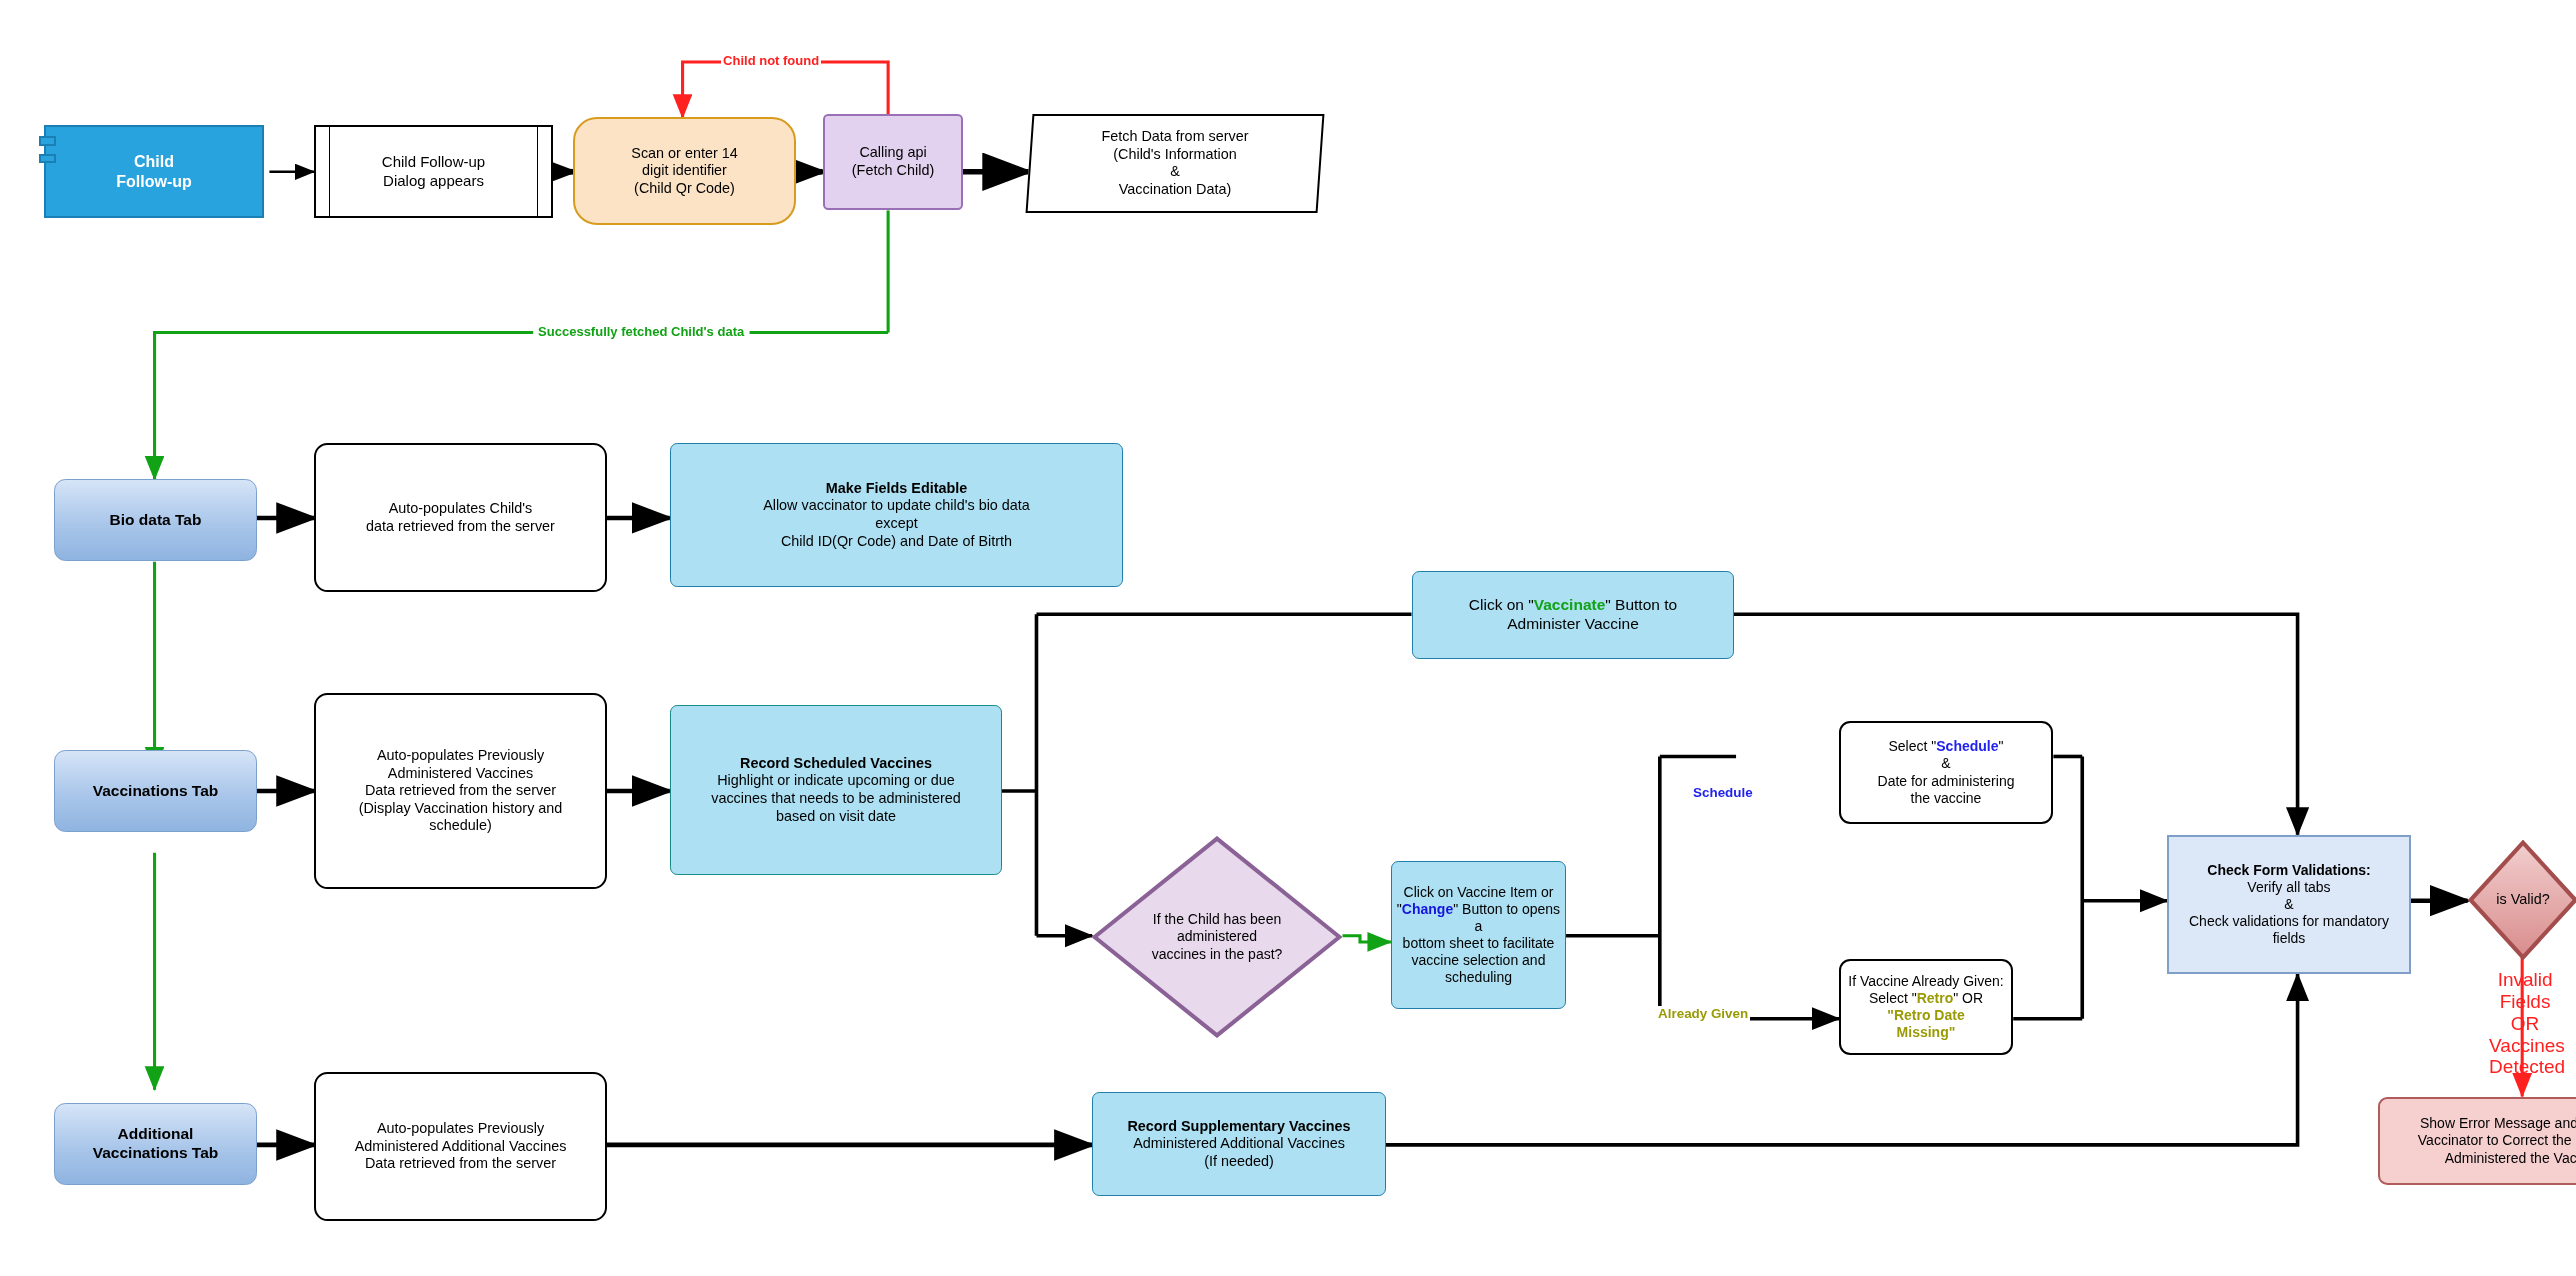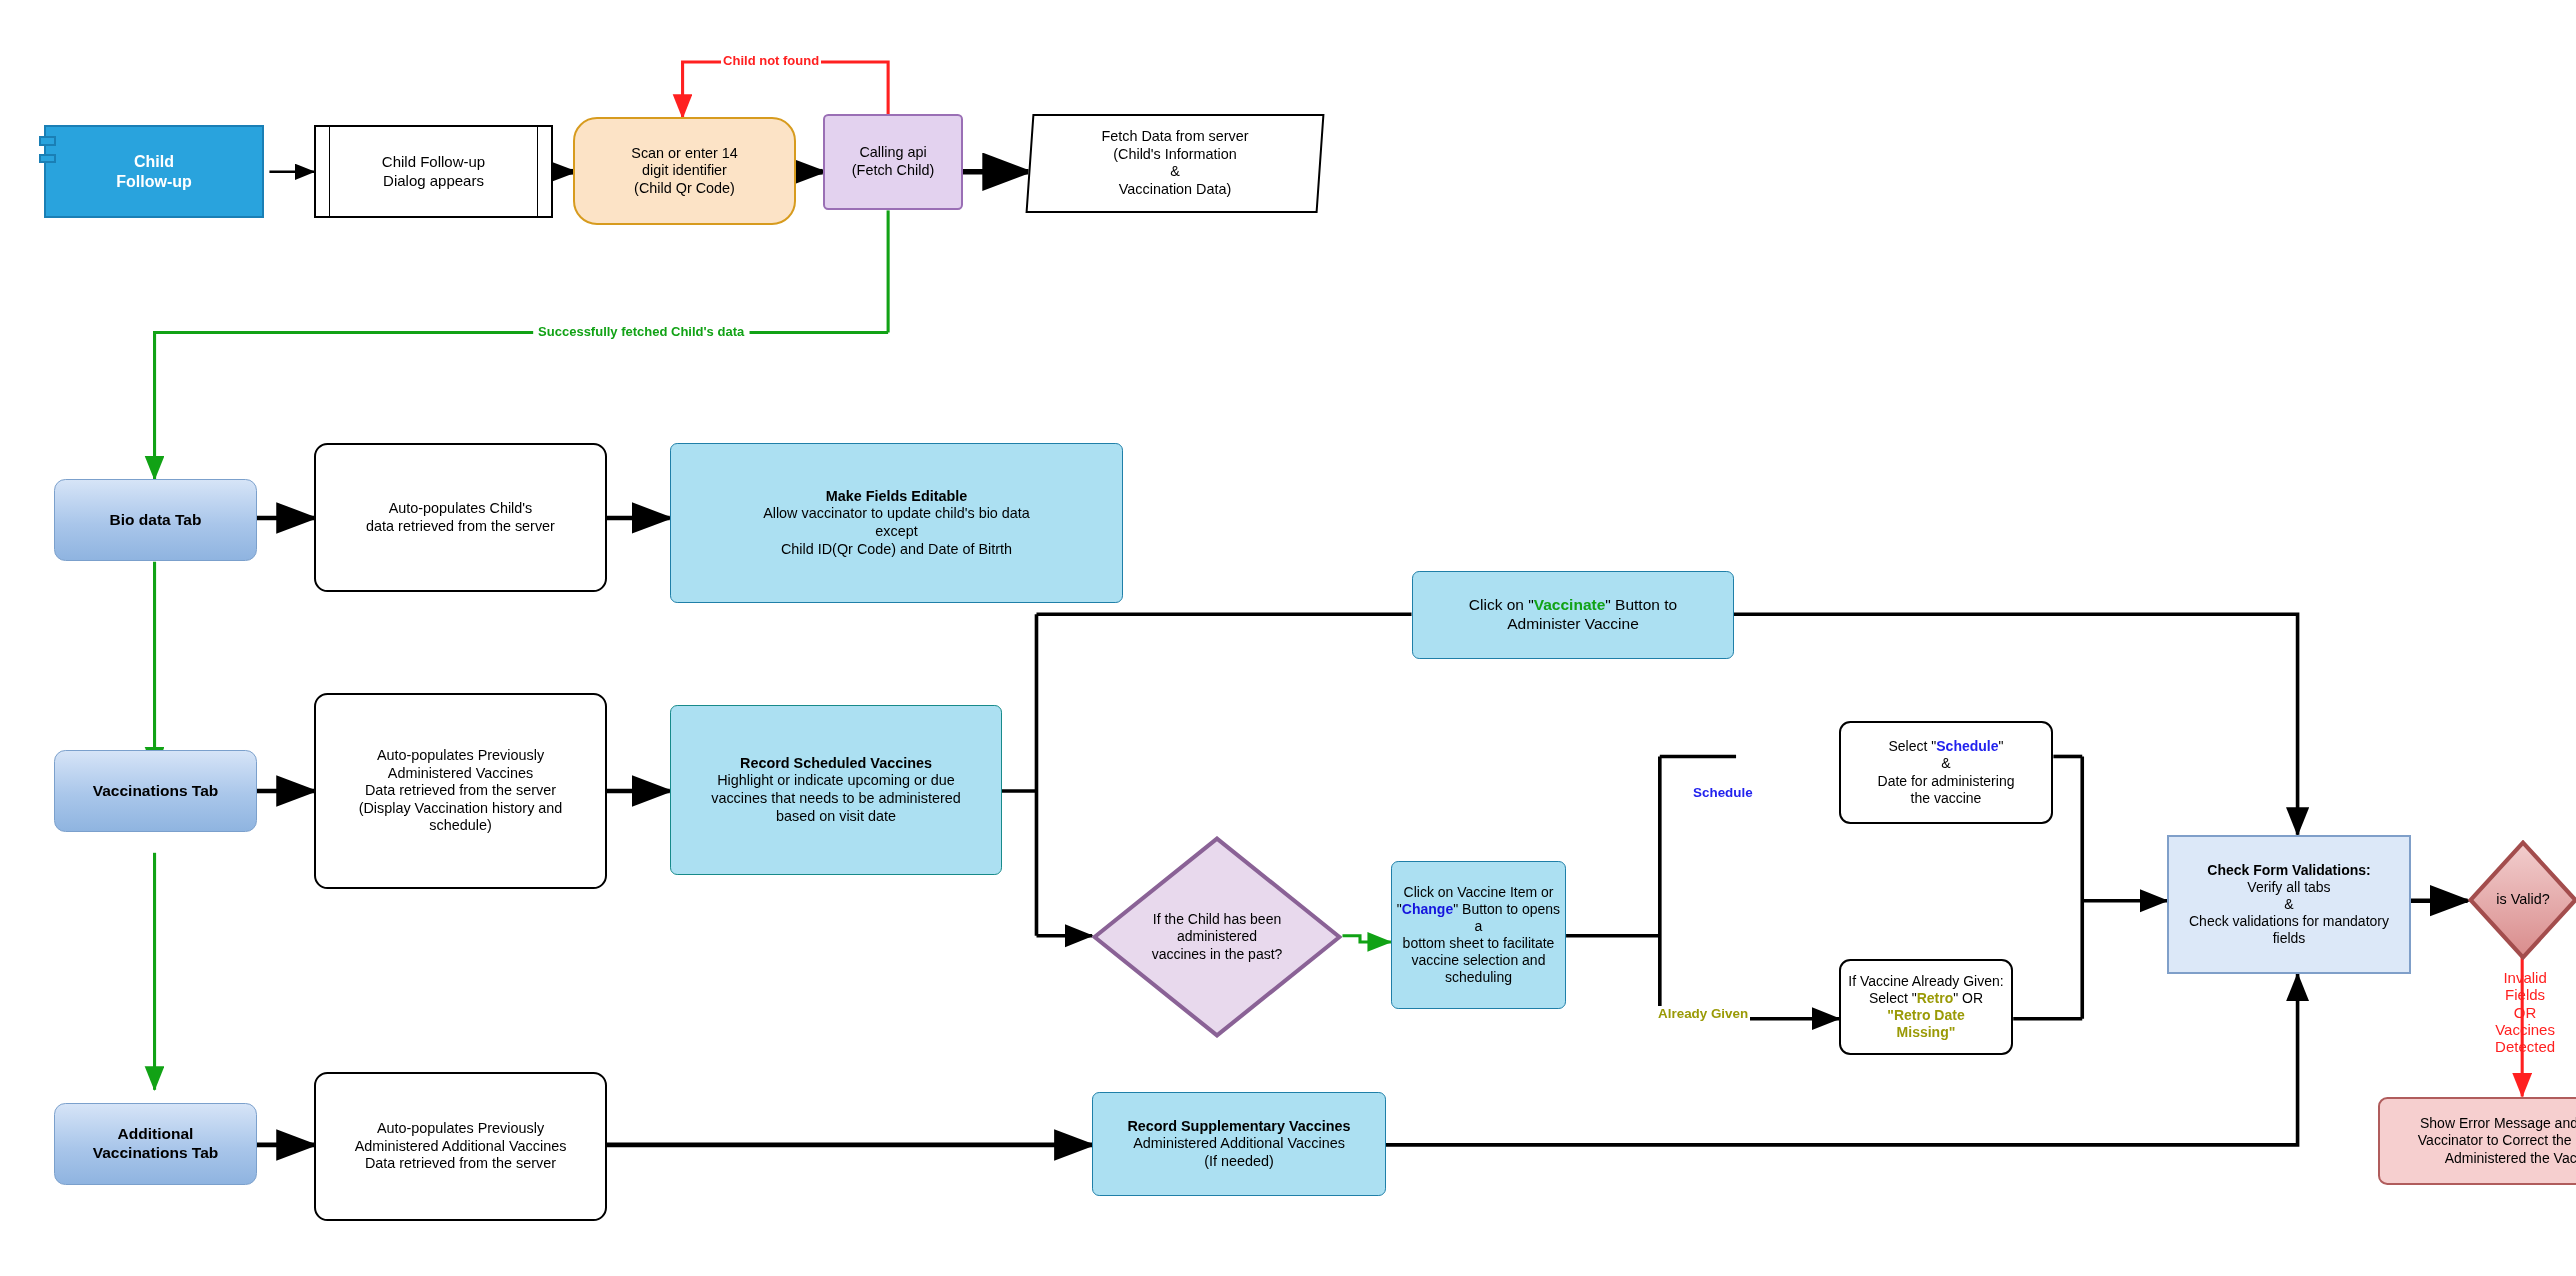--- a/index.html
+++ b/index.html
@@ -181,21 +181,21 @@
   </svg>
 
   <div class="elabel" style="left:721px;top:54px;font-size:13px;color:#ff2020;">Child not found</div>
 
   <div class="elabel" style="left:536px;top:325px;font-size:13px;color:#11a215;">Successfully fetched Child's data</div>
 
   <div class="elabel" style="left:1691px;top:785px;font-size:13.4px;color:#2222ee;">Schedule</div>
 
   <div class="elabel" style="left:1656px;top:1006px;font-size:13.4px;color:#9a9a06;">Already Given</div>
 
-  <div class="elabel multiline" style="left:2487px;top:969px;width:72px;font-size:15px;color:#ff2020;font-weight:normal;white-space:pre-line;">Invalid
+  <div class="elabel multiline" style="left:2487px;top:969px;width:72px;font-size:19px;color:#ff2020;font-weight:normal;white-space:pre-line;">Invalid
 Fields
 OR
 Vaccines
 Detected</div>
 
   <div class="node comp" style="left:44px;top:125px;width:220px;height:93px;font-size:16px;">
     <span class="tabA"></span>
     <span class="tabB"></span>
     <span class="txt" style="white-space:pre-line;">Child
 Follow-up</span>
@@ -226,21 +226,21 @@
 
   <div class="node tab" style="left:54px;top:479px;width:203px;height:82px;font-size:15.5px;">
     <span class="txt">Bio data Tab</span>
   </div>
 
   <div class="node proc" style="left:314px;top:443px;width:293px;height:149px;font-size:14.4px;">
     <span class="txt" style="white-space:pre-line;">Auto-populates Child's
 data retrieved from the server</span>
   </div>
 
-  <div class="node hl" style="left:670px;top:443px;width:453px;height:160px;font-size:14.4px;">
+  <div class="node hl" style="left:670px;top:443px;width:453px;height:144px;font-size:14.4px;">
     <span class="txt">
       <b>Make Fields Editable</b><br>
       <span>Allow vaccinator to update child's bio data</span><br>
       <span>except</span><br>
       <span>Child ID(Qr Code) and Date of Bitrth</span>
     </span>
   </div>
 
   <div class="node tab" style="left:54px;top:750px;width:203px;height:82px;font-size:15.5px;">
     <span class="txt">Vaccinations Tab</span>

